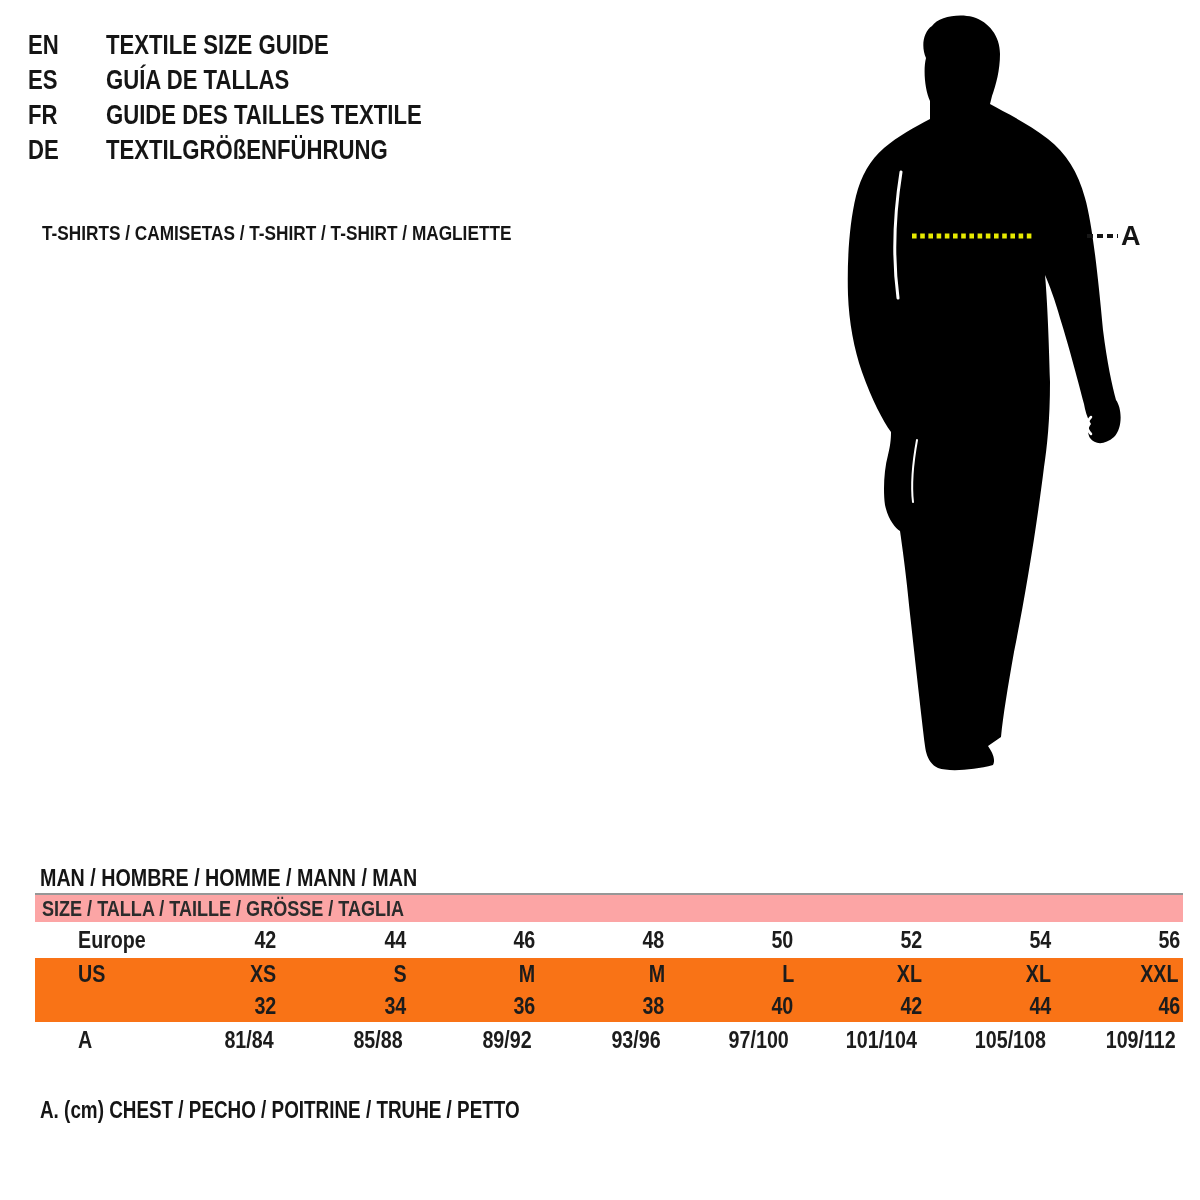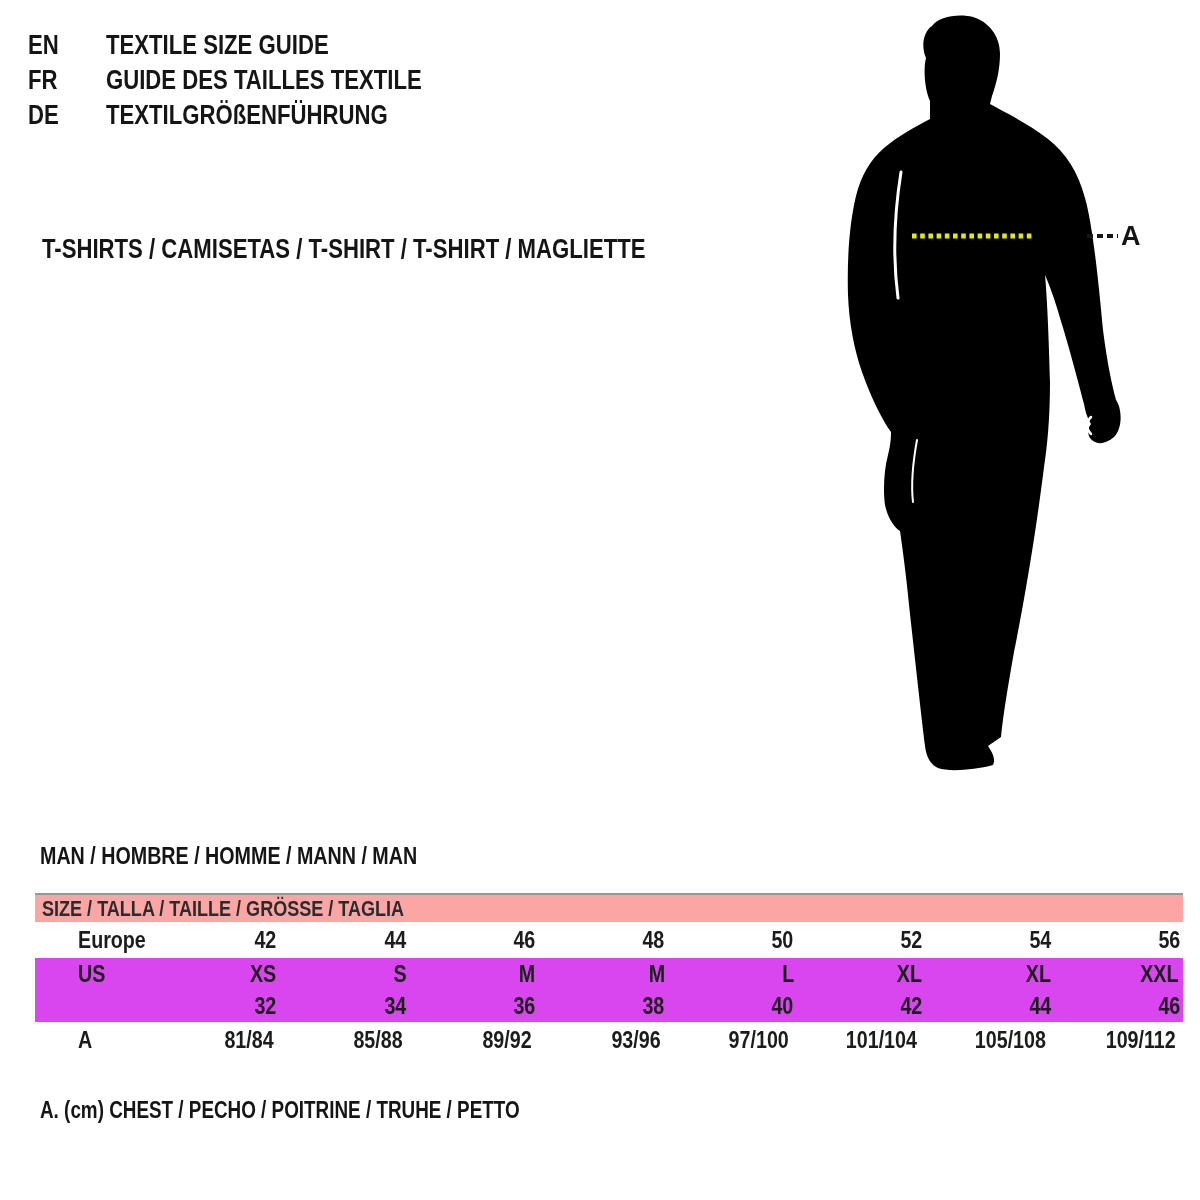--- a/index.html
+++ b/index.html
@@ -13,56 +13,60 @@
     color:#151515;
   }
   
   .cx  { display:inline-block; transform:scaleX(0.82); transform-origin:0 50%; white-space:nowrap; }
   .cxc { display:inline-block; transform:scaleX(0.82); transform-origin:50% 50%; white-space:nowrap; }
 
   .lang-block { position:absolute; left:28px; top:28px; }
   .lang-row   { display:flex; height:35px; align-items:center; font-size:27px; }
   .lang-code  { width:78px; flex:0 0 78px; }
 
-  .categories { position:absolute; left:42px; top:233px; font-size:27px; }
+  .categories { position:absolute; left:42px; top:216px; font-size:21px; }
   .categories .cat-line { height:33px; display:flex; align-items:center; }
 
   .figure-svg { position:absolute; left:840px; top:6px; width:292px; height:768px; }
 
   .dash-line {
     position:absolute; left:1087px; top:234px; width:31px; height:4px;
     background:repeating-linear-gradient(90deg,#161616 0 6px,transparent 6px 10px);
   }
   .measure-a { position:absolute; left:1121px; top:221px; font-size:27px; line-height:31px; }
 
-  .section-title { position:absolute; left:40px; top:842px; font-size:24px; }
+  .section-title { position:absolute; left:40px; top:864px; font-size:24px; }
 
   .sizetable { position:absolute; left:35px; top:893px; width:1148px; }
   .st-header {
     height:29px; box-sizing:border-box;
     background:#fca5a5; border-top:2px solid #979797;
     display:flex; align-items:center; padding-left:7px;
     font-size:22px; color:#2b2b2b;
   }
   .st-row { display:grid; grid-template-columns:115px repeat(8,1fr); align-items:center; font-size:24px; color:#1c1c1c; }
   .h36 { height:36px; }
   .h32 { height:32px; }
-  .stripe { background:#d946ef; }
+  .stripe { background:#f97316; }
   .st-row .lbl { padding-left:7px;margin-left:36px; }
   .st-row .val { display:flex; justify-content:flex-end; }
 
   .footnote { position:absolute; left:40px; top:1097px; font-size:23px; }
 </style>
 </head>
 <body>
 
 <div class="lang-block">
   <div class="lang-row">
     <span class="lang-code"><span class="cx">EN</span></span>
     <span class="cx">TEXTILE SIZE GUIDE</span>
+  </div>
+  <div class="lang-row">
+    <span class="lang-code"><span class="cx">ES</span></span>
+    <span class="cx">GUÍA DE TALLAS</span>
   </div>
   <div class="lang-row">
     <span class="lang-code"><span class="cx">FR</span></span>
     <span class="cx">GUIDE DES TAILLES TEXTILE</span>
   </div>
   <div class="lang-row">
     <span class="lang-code"><span class="cx">DE</span></span>
     <span class="cx">TEXTILGRÖßENFÜHRUNG</span>
   </div>
 </div>

